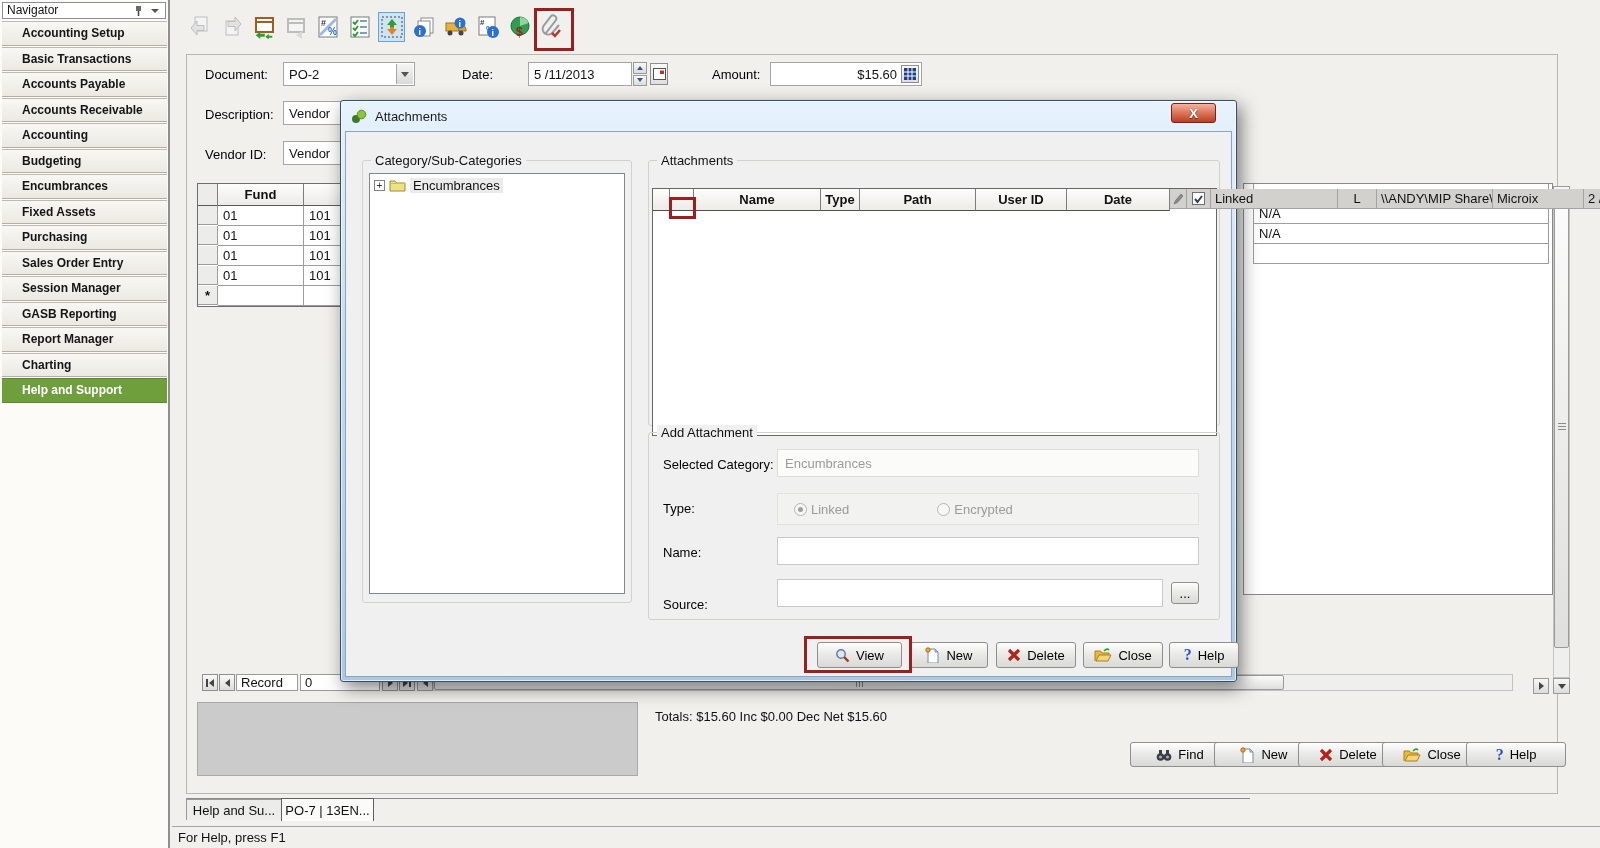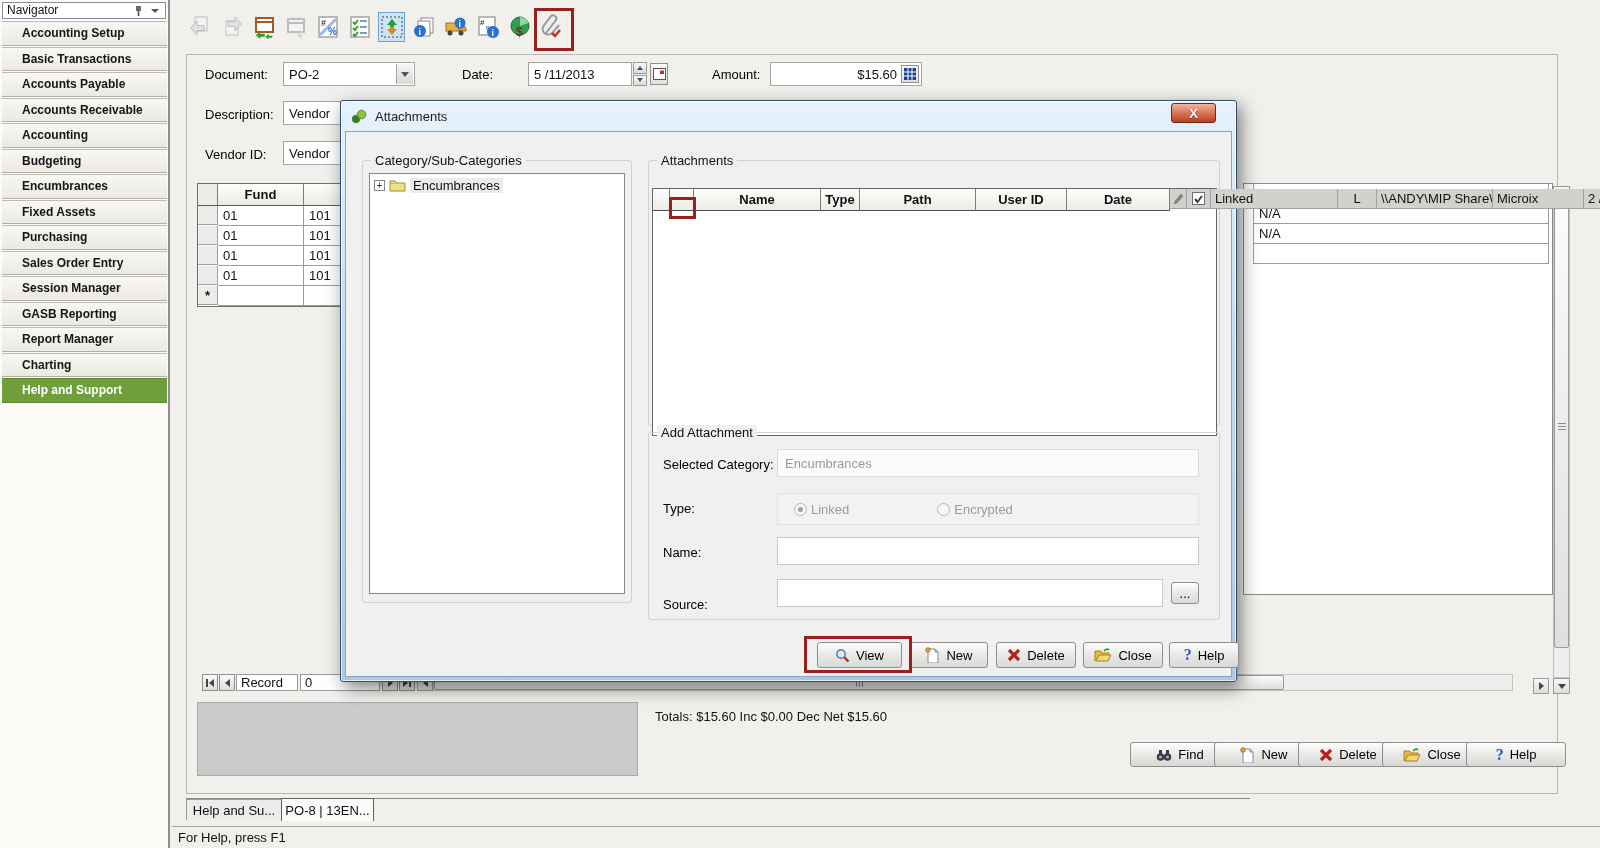--- a/index.html
+++ b/index.html
@@ -486,21 +486,21 @@
 <div class="btn wbtn" style="left:1466px">
   <span style="color:#2a52c8;font-weight:bold;font-size:16px;font-family:'Liberation Serif',serif">?</span>
   <span>Help</span>
 </div>
 
 <div class="mdi-line"></div>
 <div class="tab" style="left:186px;top:799px;width:96px;height:21px">
     <span>Help and Su...</span>
   </div>
 <div class="tab active" style="left:281px;top:798px;width:93px;height:23px">
-    <span>PO-8 | 13EN...</span>
+    <span>PO-7 | 13EN...</span>
   </div>
 
 <div id="status-bar">
   <span>For Help, press F1</span>
 </div>
 
 <div id="dialog">
   <div id="dlg-title">
     <svg width="17" height="15" style="margin-right:7px">
         <circle cx="5" cy="10" r="4" fill="#3c7a28"></circle>

